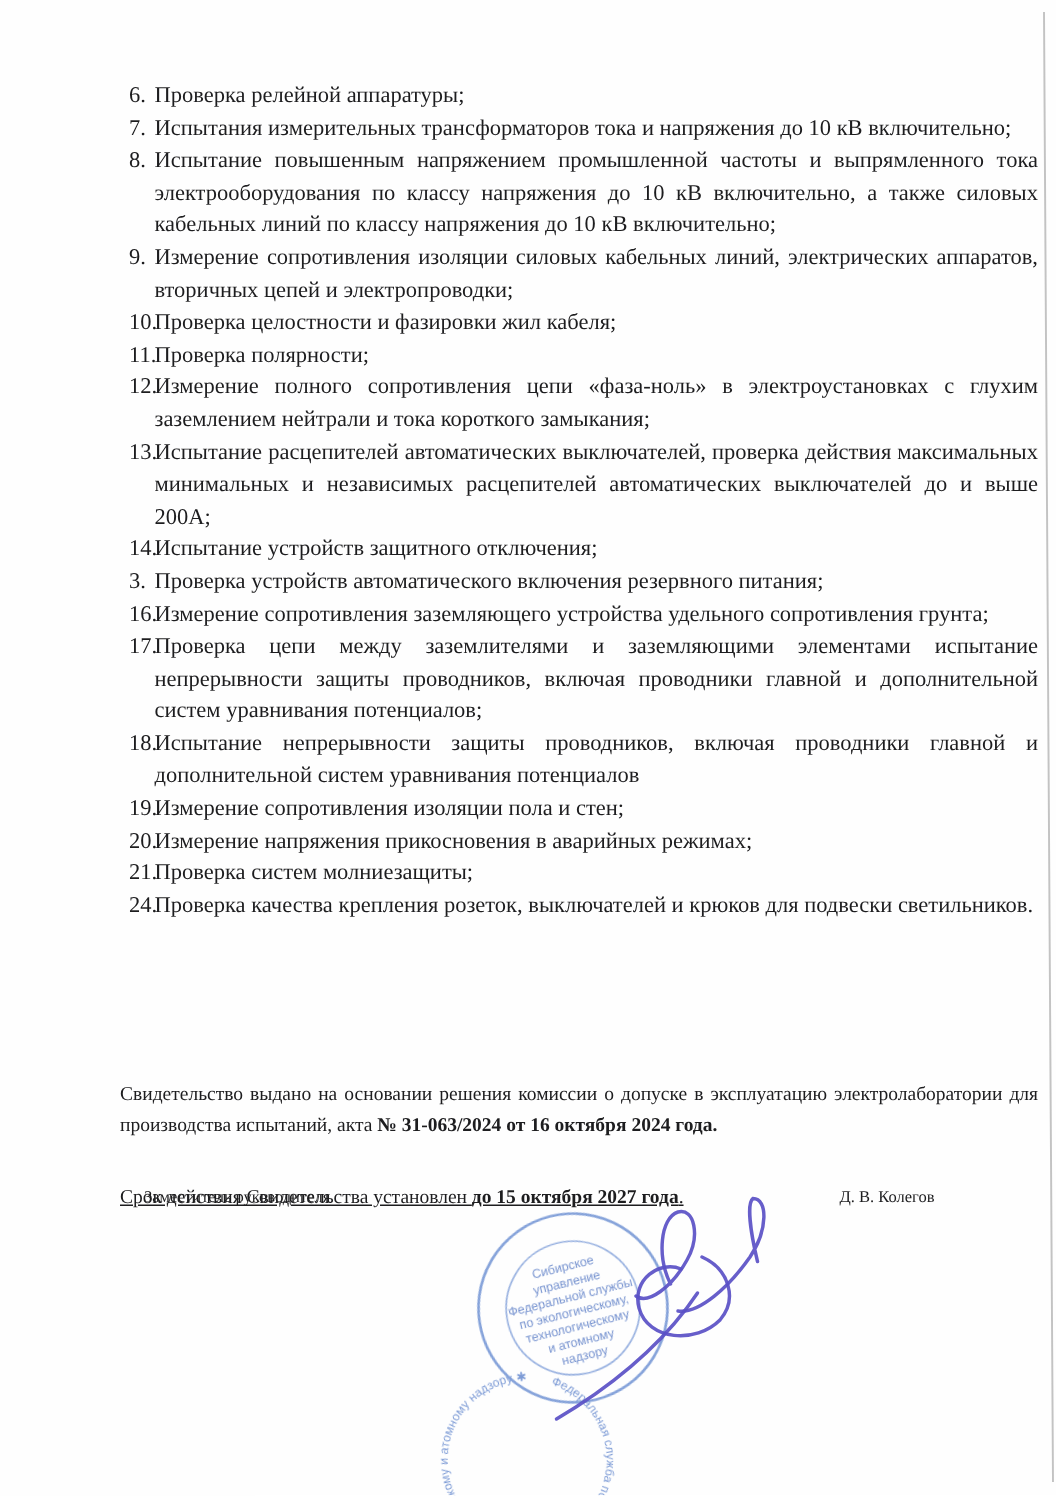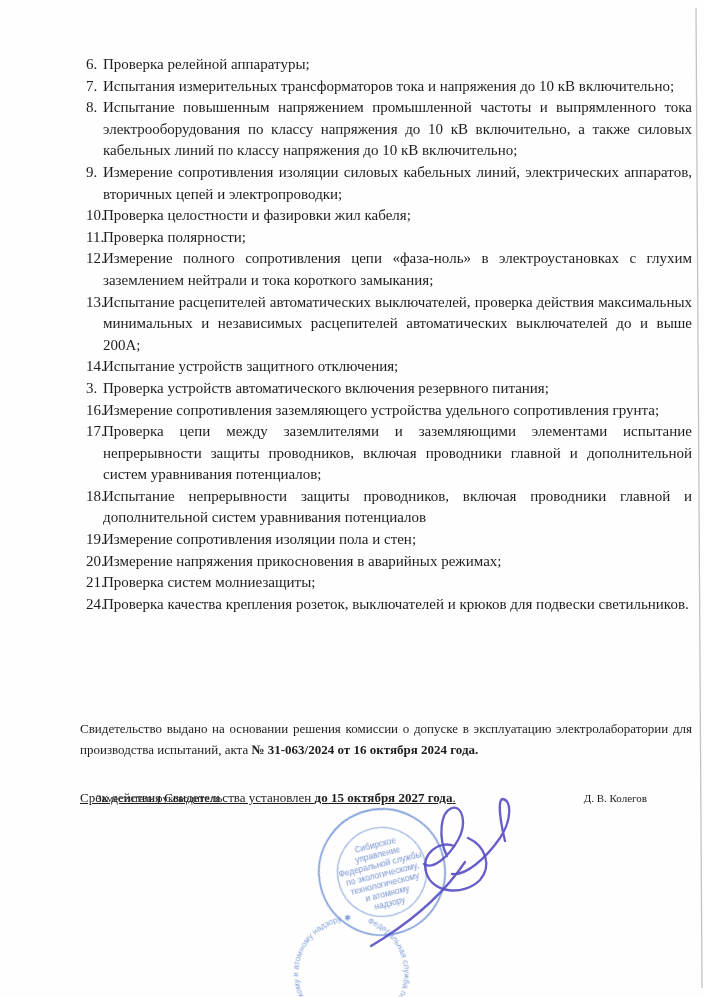--- a/index.html
+++ b/index.html
@@ -24,21 +24,21 @@
   }
   .p1{top:718px;}
   .p2{top:787px;text-decoration:underline;}
   .para b{font-weight:bold;}
   .sig-row{
     position:absolute;left:80px;right:12px;top:792px;
     display:flex;justify-content:space-between;align-items:baseline;
     font-size:11px;
   }
   .sig-title{margin-left:16px;}
-  .sig-name{margin-right:45px;}
+  .sig-name{margin-right:69px;}
   .overlay{position:absolute;left:0;top:0;width:704px;height:997px;pointer-events:none;}
   .stamp-group{filter:blur(0.35px);}
   .stamp-ring-text{
     font-family:"Liberation Sans", sans-serif;
     font-size:8.1px;letter-spacing:0.3px;
     fill:#7e9cd6;
   }
   .stamp-center-text{
     font-family:"Liberation Sans", sans-serif;
     font-size:8.4px;

